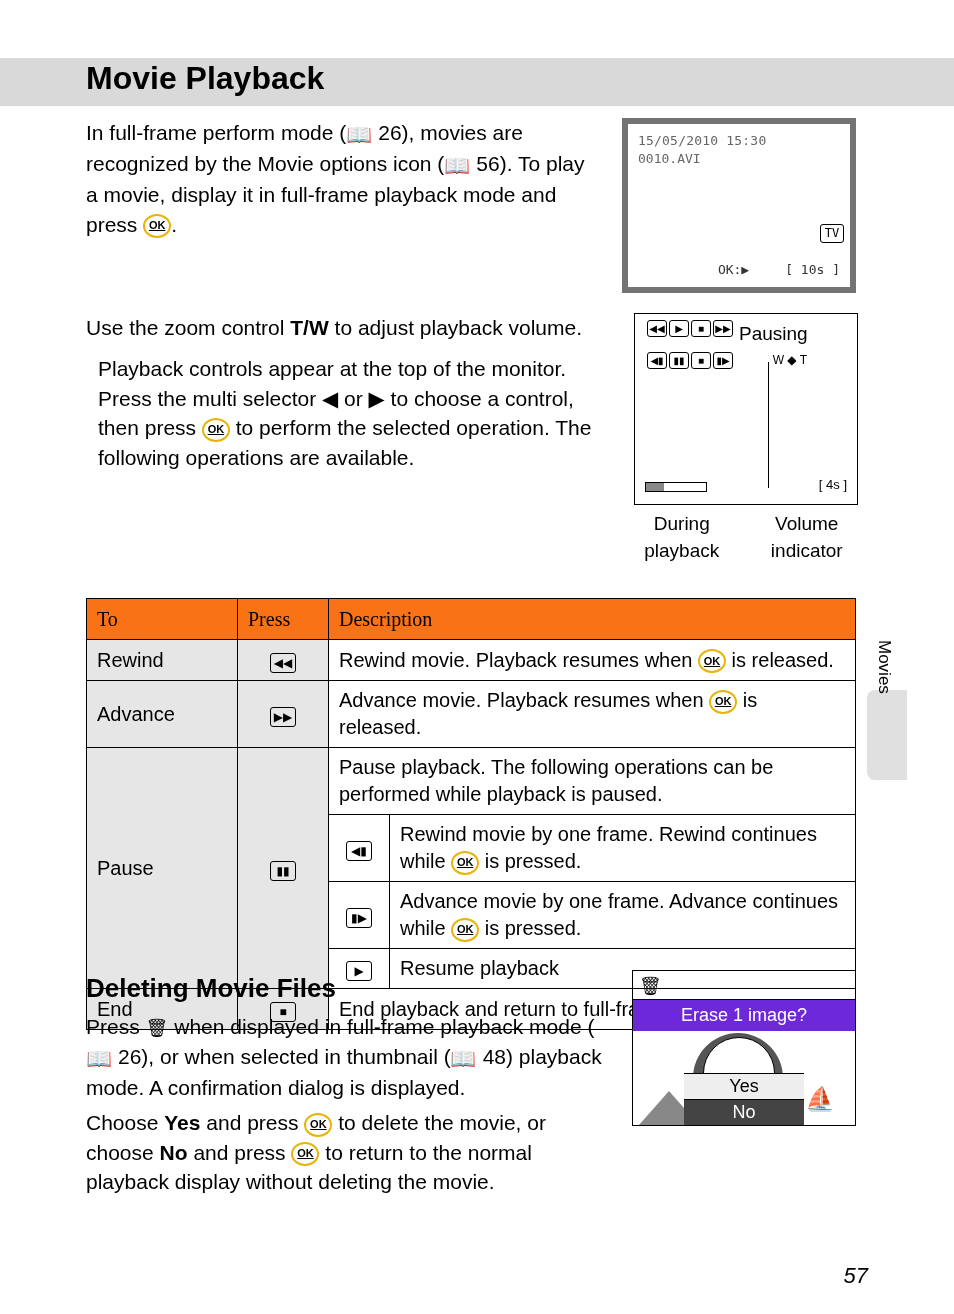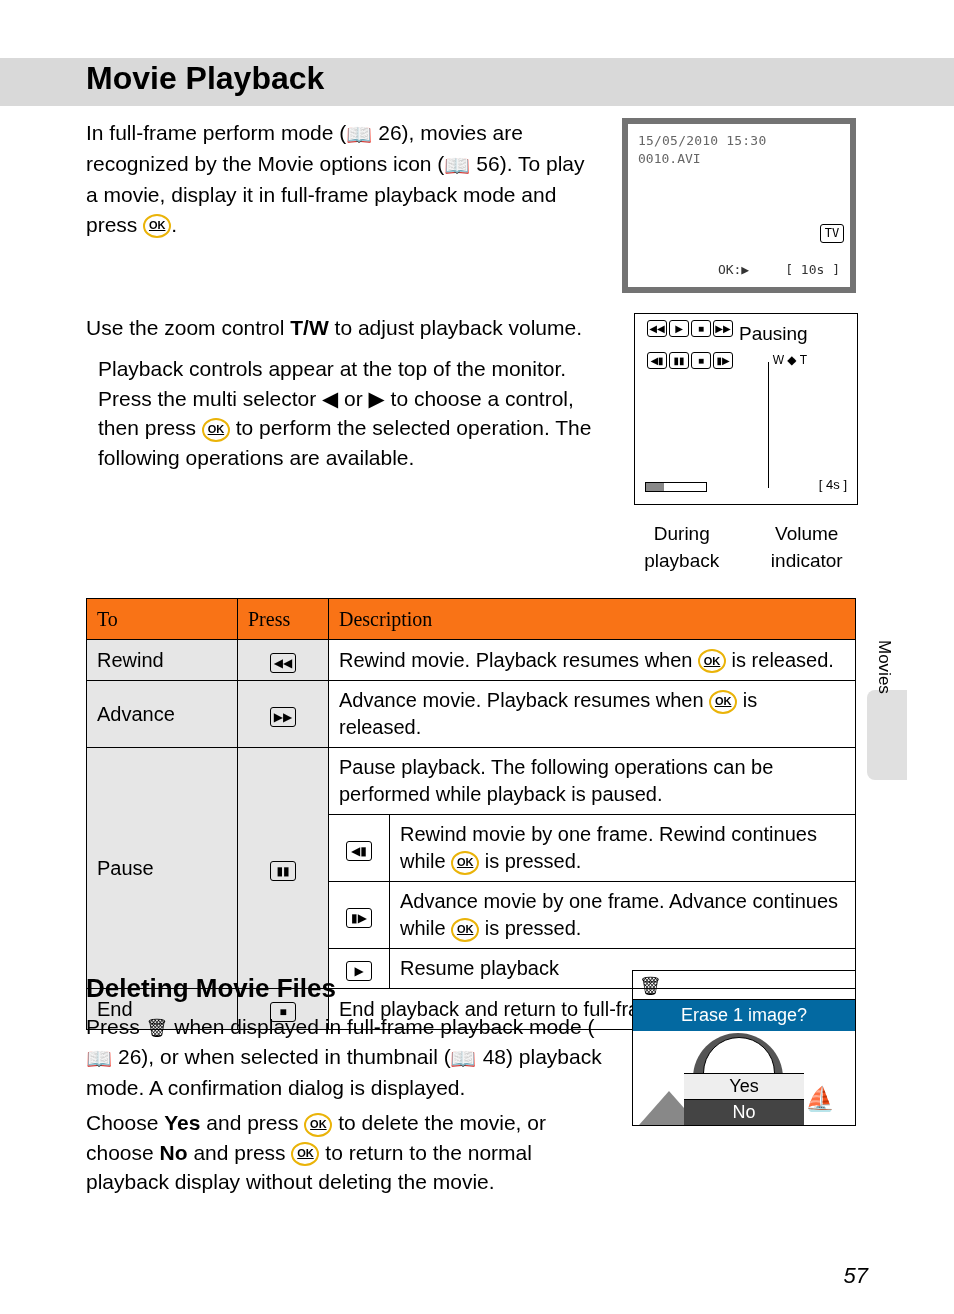--- a/index.html
+++ b/index.html
@@ -180,21 +180,21 @@
   }
   .screen2 .time {
     position: absolute;
     bottom: 10px;
     right: 10px;
     font-size: 13px;
   }
   .caption-row {
     display: flex;
     gap: 28px;
-    margin-top: 16px;
+    margin-top: 6px;
     font-size: 19px;
     justify-content: space-around;
     text-align: center;
   }
 
   .bold-strong { font-weight: 700; }
   .ok-badge {
     display: inline-flex;
     vertical-align: middle;
     min-width: 22px;
@@ -282,21 +282,21 @@
     height: 22px;
     border-bottom: 1px solid #000;
     padding: 3px 6px;
     font-size: 14px;
   }
   .erase-title {
     text-align: center;
     font-size: 18px;
     padding: 3px 0;
     color: #fff;
-    background: #0369a1;
+    background: #6d28d9;
   }
   .erase-body {
     position: relative;
     height: 94px;
   }
   .erase-body .scene {
     position: absolute;
     inset: 0;
   }
   .erase-body .face {

